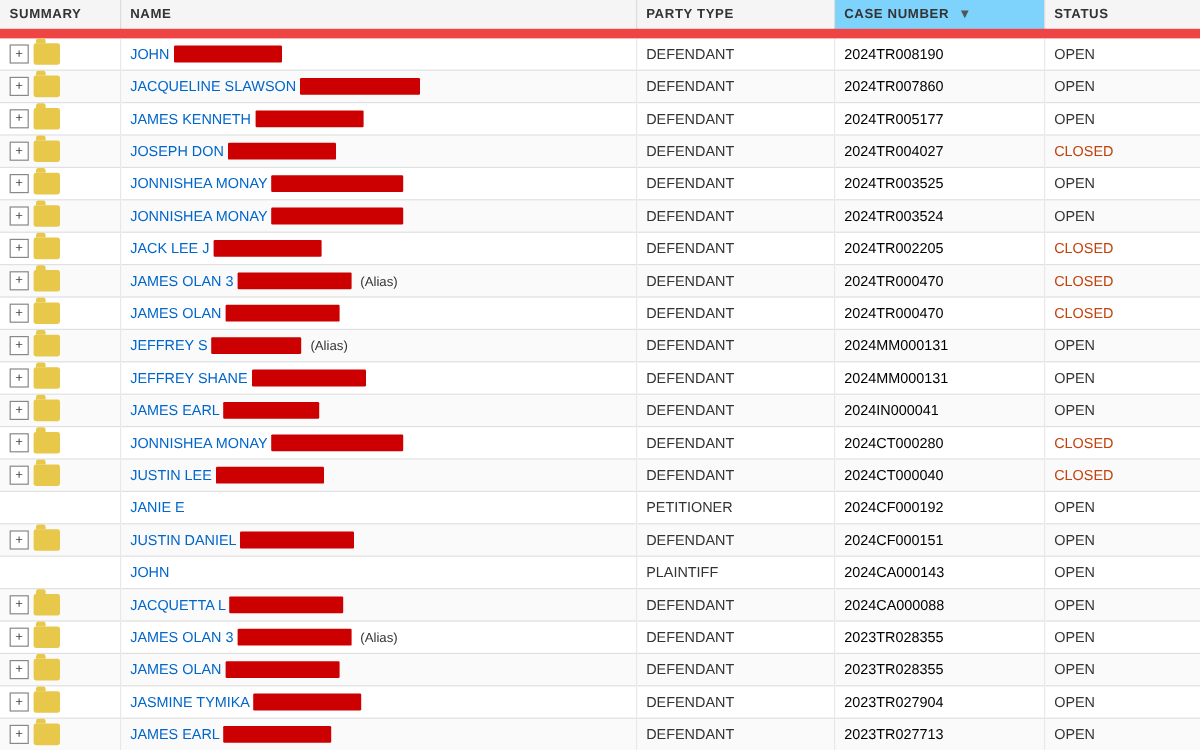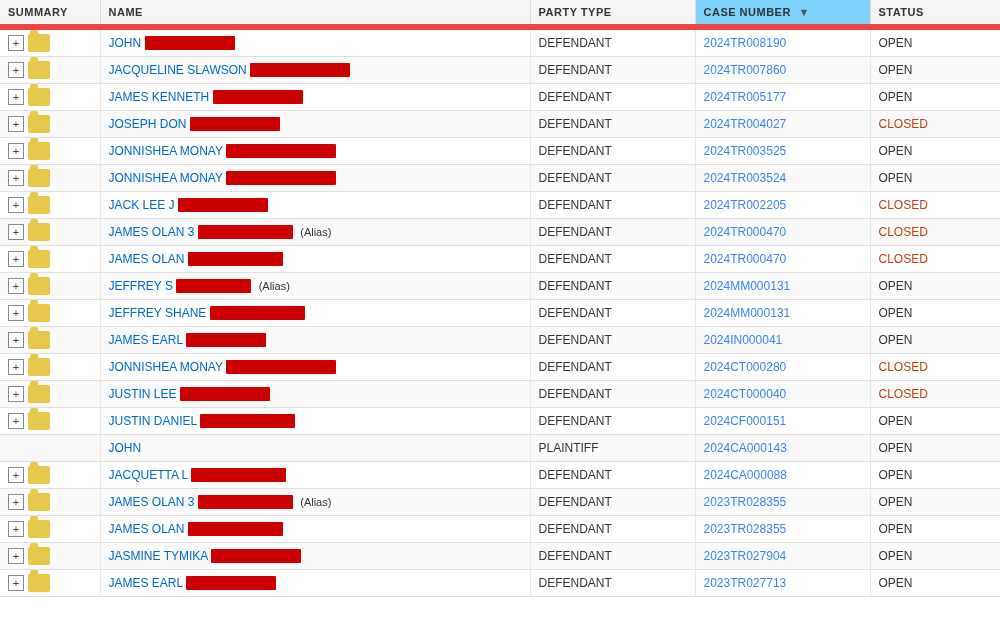--- a/index.html
+++ b/index.html
@@ -16,21 +16,21 @@
       height: 625px;
       overflow: hidden;
     }
     table {
       width: 100%;
       border-collapse: collapse;
       table-layout: fixed;
     }
     thead tr {
       background: #f5f5f5;
-      border-bottom: 6px solid #ef4444;
+      border-bottom: 8px solid #ef4444;
     }
     thead th {
       padding: 6px 8px;
       text-align: left;
       font-weight: bold;
       font-size: 11px;
       color: #333;
       letter-spacing: 0.5px;
       border-right: 1px solid #ddd;
       user-select: none;
@@ -119,21 +119,21 @@
       height: 14px;
       vertical-align: middle;
       border-radius: 1px;
     }
     .alias-tag {
       color: #333;
       font-size: 11px;
       margin-left: 4px;
     }
     .case-link {
-      color: #3b82f6;
+      color: #000000;
       text-decoration: none;
       cursor: pointer;
     }
     .status-open {
       color: #333;
       font-weight: normal;
       margin-top: 44px;
     }
     .status-closed {
       color: #c2410c;
@@ -327,20 +327,27 @@
         <div class="icon-plus">+</div>
         <div class="icon-folder"></div>
       </div>
           </td>
           <td><a class="name-link">JUSTIN LEE</a> <span class="redacted" style="width:90px"></span></td>
           <td>DEFENDANT</td>
           <td><a class="case-link">2024CT000040</a></td>
           <td class="status-closed">CLOSED</td>
         </tr>
         <tr>
+          <td></td>
+          <td><a class="name-link">JANIE E</a></td>
+          <td>PETITIONER</td>
+          <td><a class="case-link">2024CF000192</a></td>
+          <td class="status-open">OPEN</td>
+        </tr>
+        <tr>
           <td>
       <div class="summary-icons">
         <div class="icon-plus">+</div>
         <div class="icon-folder"></div>
       </div>
           </td>
           <td><a class="name-link">JUSTIN DANIEL</a> <span class="redacted" style="width:95px"></span></td>
           <td>DEFENDANT</td>
           <td><a class="case-link">2024CF000151</a></td>
           <td class="status-open">OPEN</td>

